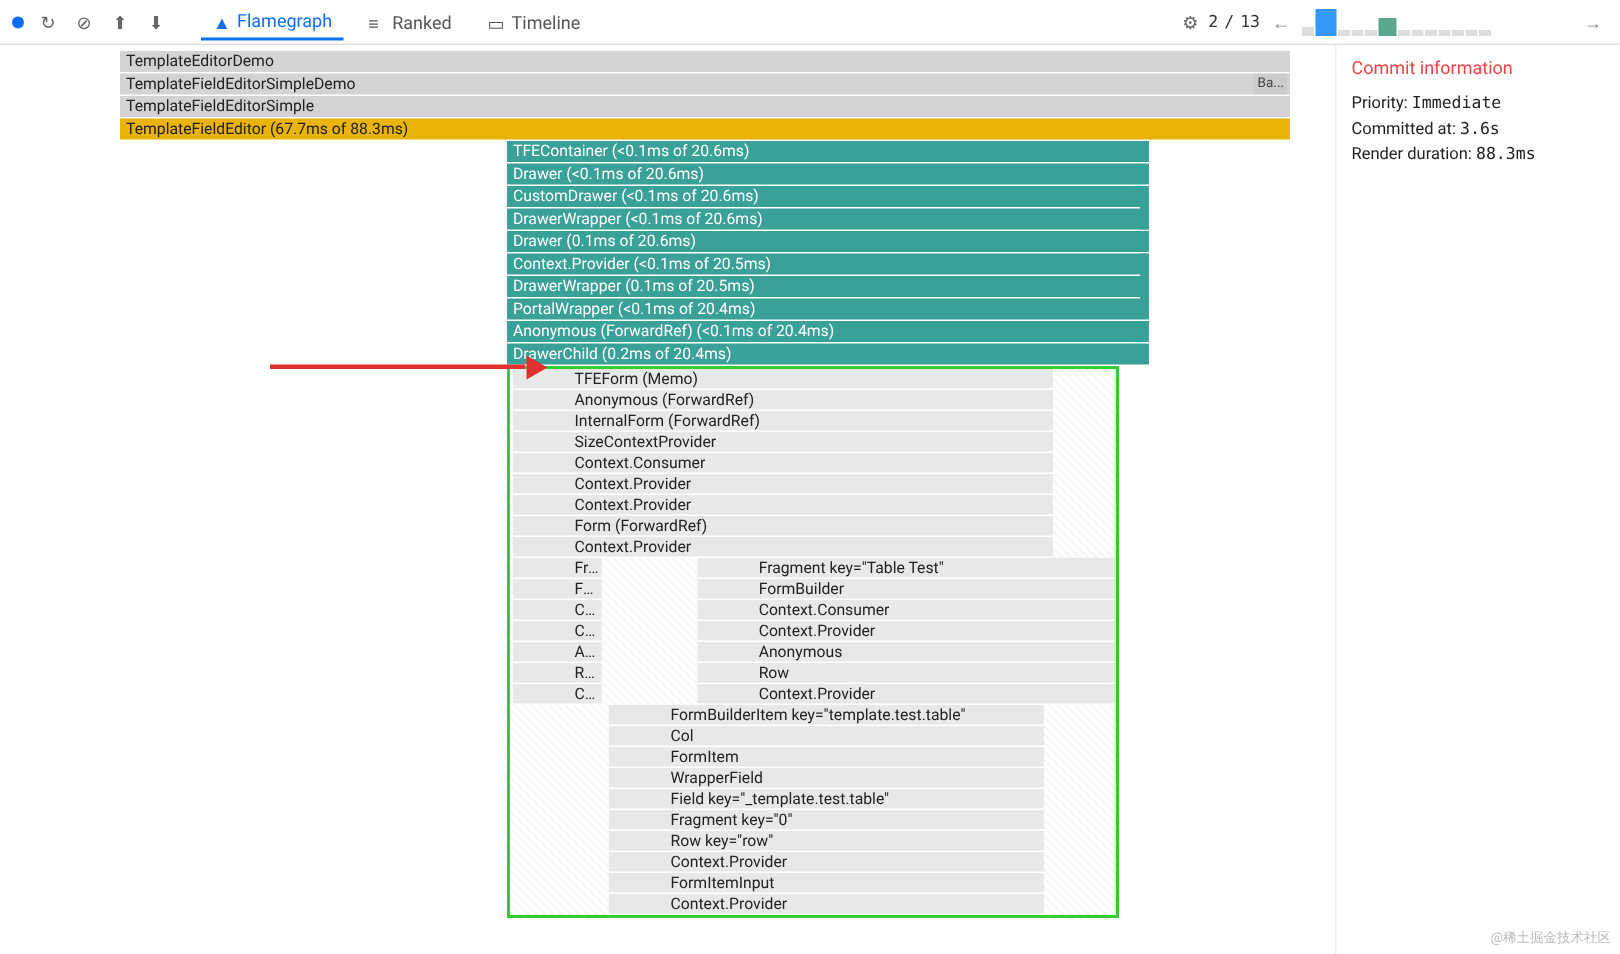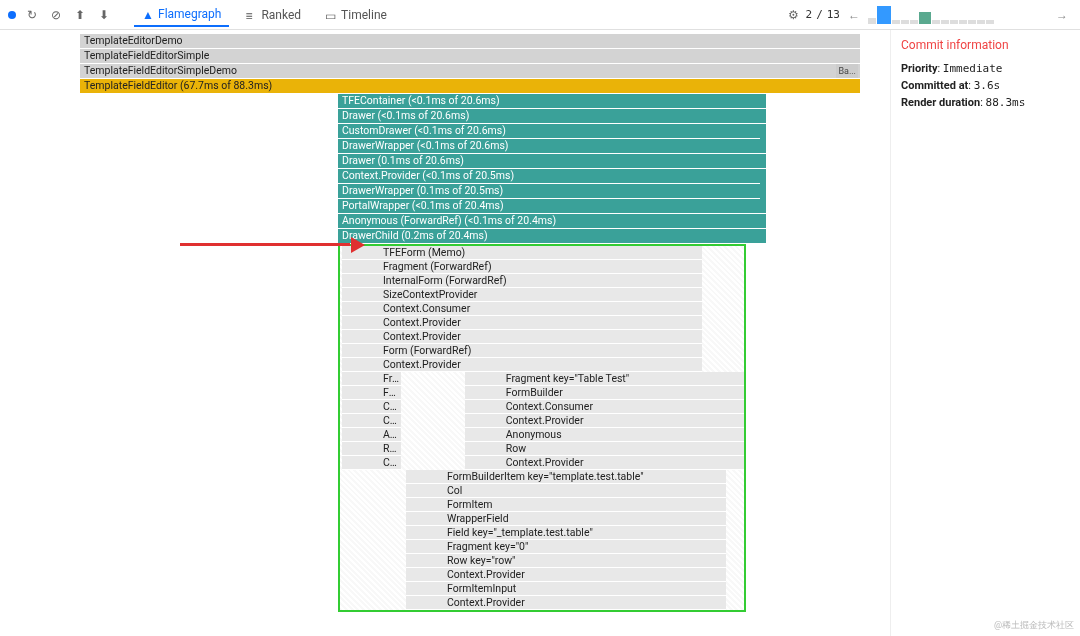--- a/index.html
+++ b/index.html
@@ -22,39 +22,39 @@
     .mini-chart { display: flex; align-items: flex-end; gap: 1px; height: 18px; width: 180px; flex: 0 0 auto; }
     .mini-bar { width: 8px; background: #ddd; }
     .mini-bar.active { background: #3399ff; }
     .mini-bar.green { background: #5aa98f; }
     
     .main { display: flex; height: calc(636px - 30px); }
     .chart-area { flex: 1; padding: 4px 8px 4px 80px; position: relative; overflow: hidden; }
     .side-panel { width: 190px; border-left: 1px solid #eee; padding: 8px 10px; font-size: 11px; }
     .side-title { font-weight: 400; margin-bottom: 10px; color: #ef4444; font-size: 12px; }
     .side-row { margin-bottom: 4px; color: #222; }
-    .side-row b { font-weight: 700; }
+    .side-row b { font-weight: 400; }
     .mono { font-family: monospace; margin-top: 32px; }
     
     .flame-row { height: 14px; margin-bottom: 1px; font-size: 10.5px; line-height: 14px; white-space: nowrap; overflow: hidden; text-overflow: ellipsis; padding-left: 4px; color: #222; position: relative; }
     .clr-gray { background: #d3d3d3; }
     .clr-gold { background: #eab308; }
     .clr-teal { background: #3aa199; color: #fff; }
     .clr-pale { background: #e8e8e8; }
     
     .stack1 { margin-left: 0; width: 780px; }
     .stack1b { margin-left: 0; width: 780px; position: relative; }
     .badge { position: absolute; right: 2px; top: 0; font-size: 9px; color: #444; background: #ccc; padding: 0 2px; }
     .stack2 { margin-left: 258px; width: 428px; }
     .green-box { margin-left: 258px; width: 408px; border: 2px solid #3c3; padding: 0; background: repeating-linear-gradient(45deg, #f8f8f8, #f8f8f8 2px, #fff 2px, #fff 4px); }
     .green-box .flame-row { margin-bottom: 0; border-bottom: 1px solid #fff; padding-left: 41px; }
     .sub-a { margin-left: 2px; width: 360px; }
     .sub-b { margin-left: 2px; width: 60px; display: inline-block; vertical-align: top; }
     .sub-c { margin-left: 64px; width: 296px; display: inline-block; vertical-align: top; }
-    .sub-d { margin-left: 66px; width: 320px; }
+    .sub-d { margin-left: 66px; width: 290px; }
     .row-split { display: flex; height: 14px; margin-bottom: 0; }
     .row-split .flame-row { margin-bottom: 0; }
     
     .arrow { position: absolute; left: 180px; top: 212px; width: 200px; height: 6px; z-index: 50; pointer-events: none; }
     .arrow-line { position: absolute; left: 0; top: 1px; width: 170px; height: 3px; background: #e03030; }
     .arrow-head { position: absolute; right: 15px; top: -5px; width: 0; height: 0; border-top: 8px solid transparent; border-bottom: 8px solid transparent; border-left: 14px solid #e03030; }
     
     .stubs { position: absolute; left: 760px; top: 100px; display: flex; flex-direction: column; gap: 2px; }
     .stubs span { display: block; width: 6px; height: 10px; background: #3aa199; margin-bottom: 1px; }
     
@@ -110,41 +110,41 @@
 </div>
 
 <div class="main">
   <div class="chart-area">
     <div class="arrow">
       <div class="arrow-line"></div>
         <div class="arrow-head"></div>
     </div>
 
     <div class="flame-row clr-gray stack1">TemplateEditorDemo</div>
-    <div class="flame-row clr-gray stack1">TemplateFieldEditorSimple</div>
     <div class="flame-row clr-gray stack1b">
       <span>TemplateFieldEditorSimpleDemo</span>
       <span class="badge">Ba...</span>
     </div>
+    <div class="flame-row clr-gray stack1">TemplateFieldEditorSimple</div>
     <div class="flame-row clr-gold stack1">TemplateFieldEditor (67.7ms of 88.3ms)</div>
 
     <div class="flame-row clr-teal stack2">TFEContainer (&lt;0.1ms of 20.6ms)</div>
     <div class="flame-row clr-teal stack2">Drawer (&lt;0.1ms of 20.6ms)</div>
     <div class="flame-row clr-teal stack2">CustomDrawer (&lt;0.1ms of 20.6ms)</div>
     <div class="flame-row clr-teal stack2">DrawerWrapper (&lt;0.1ms of 20.6ms)</div>
     <div class="flame-row clr-teal stack2">Drawer (0.1ms of 20.6ms)</div>
     <div class="flame-row clr-teal stack2">Context.Provider (&lt;0.1ms of 20.5ms)</div>
     <div class="flame-row clr-teal stack2">DrawerWrapper (0.1ms of 20.5ms)</div>
     <div class="flame-row clr-teal stack2">PortalWrapper (&lt;0.1ms of 20.4ms)</div>
     <div class="flame-row clr-teal stack2">Anonymous (ForwardRef) (&lt;0.1ms of 20.4ms)</div>
     <div class="flame-row clr-teal stack2">DrawerChild (0.2ms of 20.4ms)</div>
 
     <div class="green-box">
       <div class="flame-row clr-pale sub-a">TFEForm (Memo)</div>
-      <div class="flame-row clr-pale sub-a">Fragment (ForwardRef)</div>
+      <div class="flame-row clr-pale sub-a">Anonymous (ForwardRef)</div>
       <div class="flame-row clr-pale sub-a">InternalForm (ForwardRef)</div>
       <div class="flame-row clr-pale sub-a">SizeContextProvider</div>
       <div class="flame-row clr-pale sub-a">Context.Consumer</div>
       <div class="flame-row clr-pale sub-a">Context.Provider</div>
       <div class="flame-row clr-pale sub-a">Context.Provider</div>
       <div class="flame-row clr-pale sub-a">Form (ForwardRef)</div>
       <div class="flame-row clr-pale sub-a">Context.Provider</div>
 
       <div class="row-split">
           <div class="flame-row clr-pale sub-b">Fragment k...</div>

